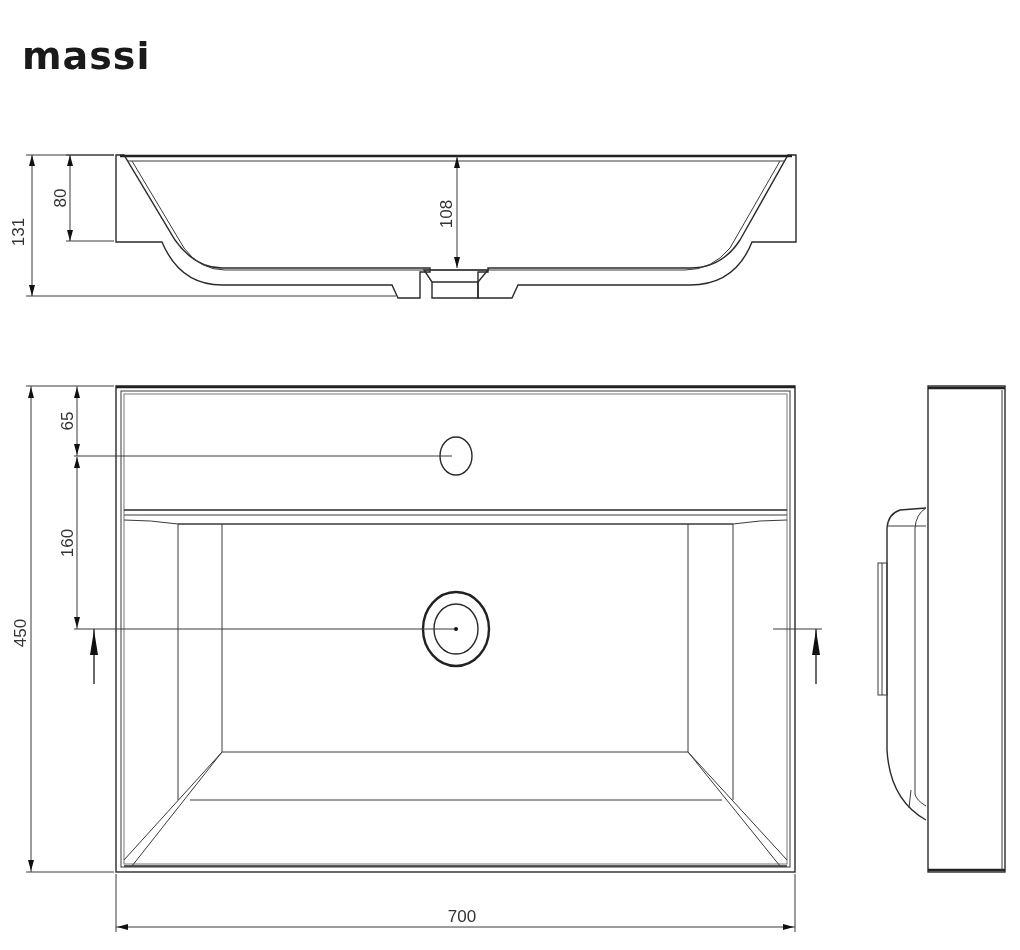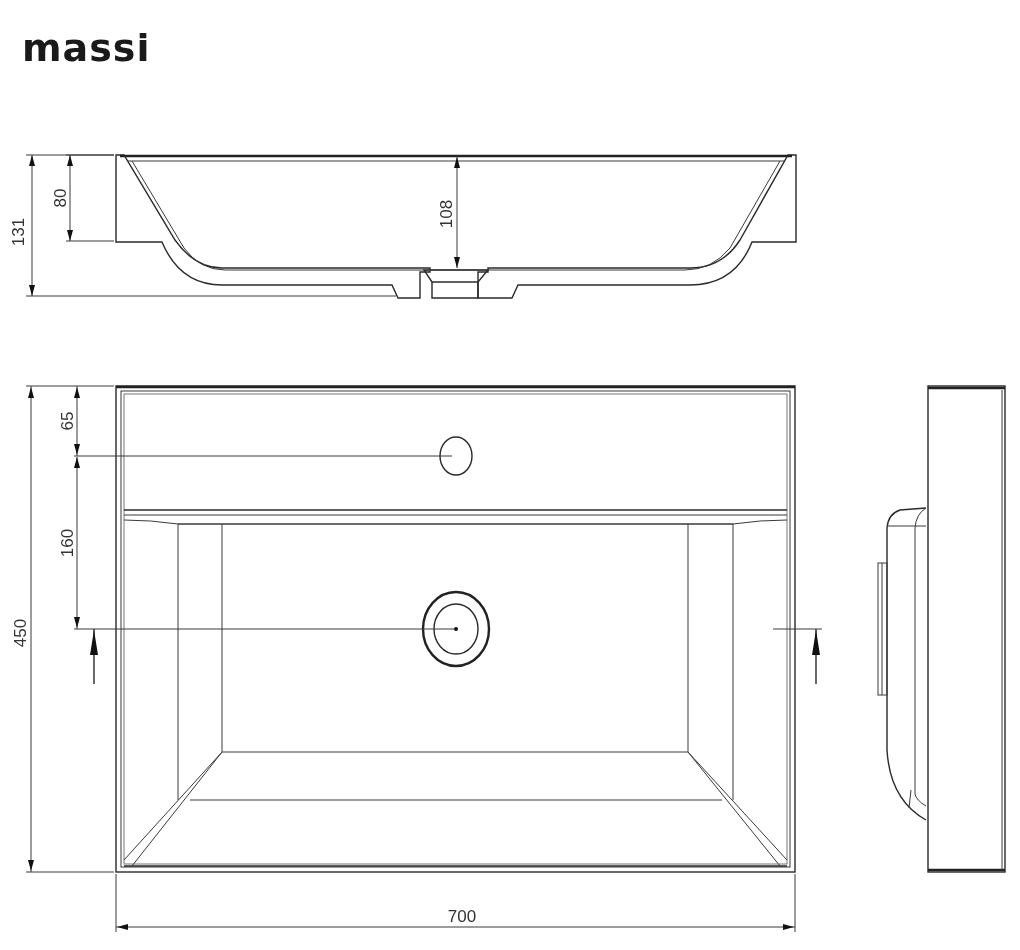--- a/index.html
+++ b/index.html
@@ -1,17 +1,17 @@
 <!DOCTYPE html>
 <html><head>
 <meta charset="utf-8">
 <style>
   html, body { margin: 0; padding: 0; background: #ffffff; }
   body { width: 1020px; height: 950px; position: relative; overflow: hidden; font-family: "Liberation Sans", sans-serif; }
-  .logo { position: absolute; left: 22px; top: 28px; font-family: "DejaVu Sans", sans-serif; font-size: 38px; font-weight: bold; letter-spacing: 1px; color: #1a1a1a; line-height: 40px; }
+  .logo { position: absolute; left: 22px; top: 36px; font-family: "DejaVu Sans", sans-serif; font-size: 38px; font-weight: bold; letter-spacing: 1px; color: #1a1a1a; line-height: 40px; }
   svg.drawing { position: absolute; left: 0; top: 0; }
   .dim-text { font-family: "Liberation Sans", sans-serif; font-size: 17px; fill: #333333; }
   .ln { stroke: #2a2a2a; fill: none; stroke-width: 1.4; }
   .ln-thin { stroke: #3a3a3a; fill: none; stroke-width: 1; }
   .ln-thick { stroke: #222222; fill: none; stroke-width: 2.4; }
   .ln-gray { stroke: #777777; fill: none; stroke-width: 1; }
   .arrow { fill: #111111; }
 </style>
 </head>
 <body>

